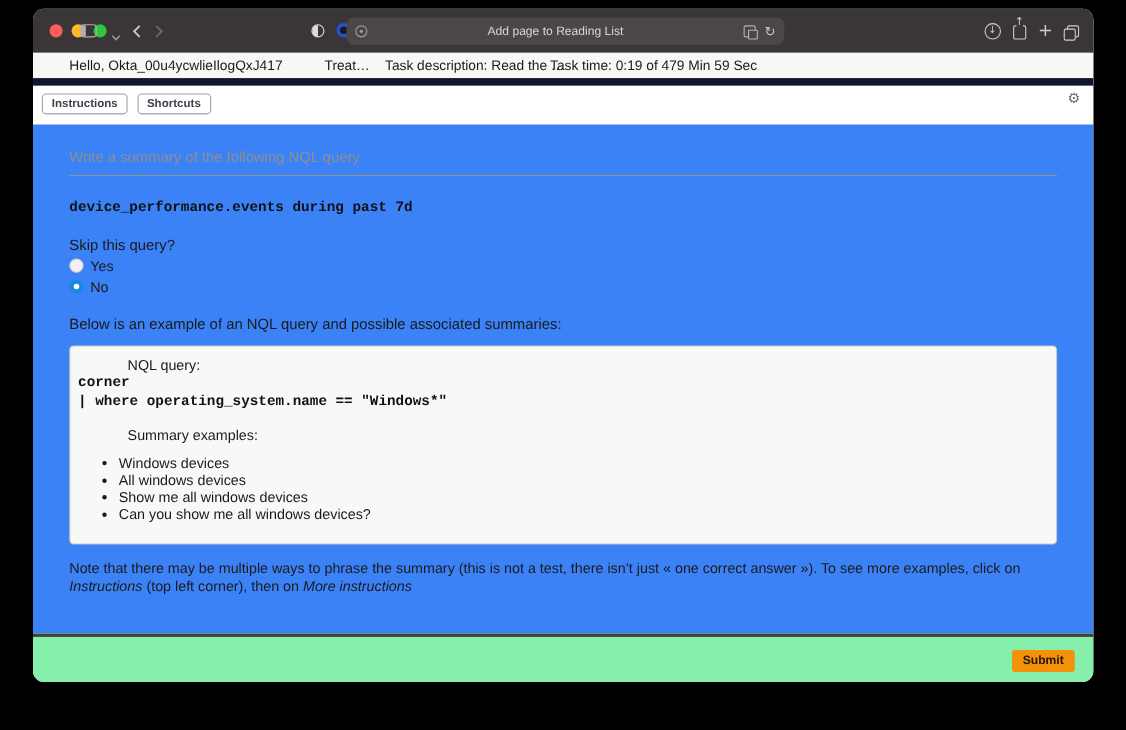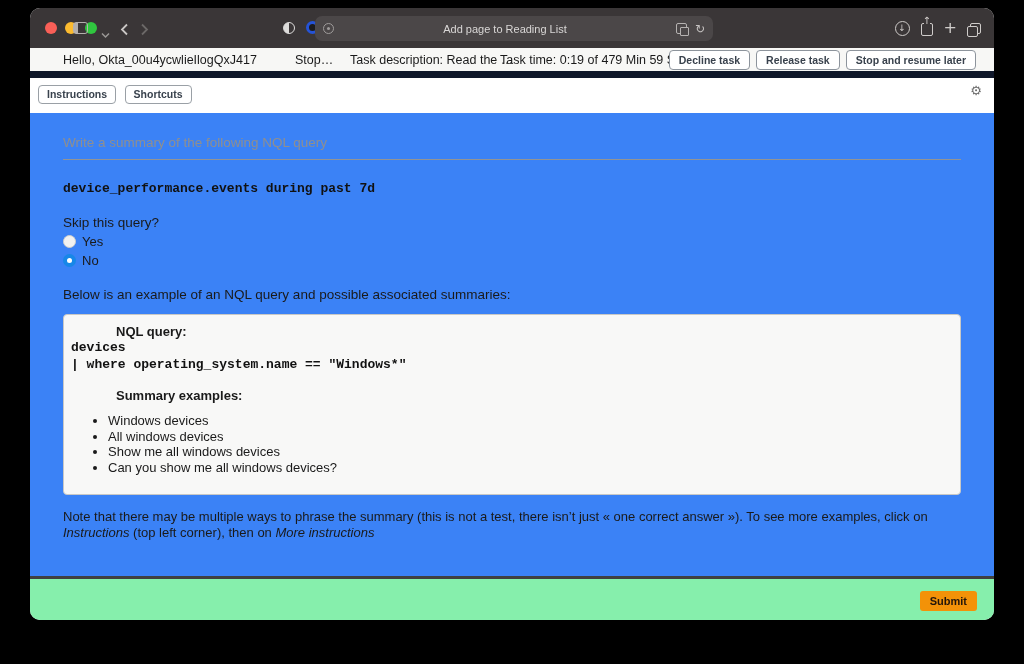--- a/index.html
+++ b/index.html
@@ -85,21 +85,21 @@
   .radio-row { display:flex; align-items:center; margin-top:4px; font-size:13px; }
   .radio { width:13px; height:13px; border-radius:50%; margin-right:6px; flex:0 0 auto;
            position:relative; cursor:pointer; }
   .radio.sel { background:#1787e8; }
   .radio.sel::after { content:""; position:absolute; left:4px; top:4px; width:5px; height:5px;
                       border-radius:50%; background:#fff; }
   .radio.unsel { background:#f2f2f1; border:1px solid #cfcfcd; }
   .example-intro { margin-top:19px; font-size:13.5px; }
   .example-box { margin-top:12px; border:1px solid #c8c8c6; border-radius:4px; background:#f8f8f7;
                  padding:9px 10px 19px 7px; }
-  .box-label { font-size:13px; font-weight:bold;padding-left:45px; }
+  .box-label { font-size:13px; font-weight:normal;padding-left:45px; }
   .box-mono-line { margin-top:1px; line-height:16px; }
   .box-label.second { margin-top:15px; }
   .example-box ul { margin-top:10px; padding-left:37px; }
   .example-box li { font-size:13px; line-height:15.5px; }
   .note { margin-top:14px; font-size:13px; line-height:16px; color:#1a1a1a; }
 
   
   .submit-row { position:relative; height:44px; background:#86efac; border-top:3px solid #404040; flex:0 0 auto; }
   .submit-btn { position:absolute; right:17px; top:12px; height:20px; padding:0 10px;
                 background:#f39208; border:none; border-radius:3px; font-size:11px; font-weight:bold;
@@ -152,28 +152,23 @@
       <span class="share-ic">
           <span class="arr">↑</span>
         </span>
       <span class="plus-ic">+</span>
       <span class="tabs-ic"></span>
     </div>
   </div>
 
   <div class="header">
     <span class="hd hd-greet">Hello, Okta_00u4ycwlieIlogQxJ417</span>
-    <span class="hd hd-custo">Stop…</span>
+    <span class="hd hd-custo">Treat…</span>
     <span class="hd hd-desc">Task description: Read the …</span>
     <span class="hd hd-time">Task time: 0:19 of 479 Min 59 Sec</span>
-    <div class="hd-btns">
-      <button class="hbtn">Decline task</button>
-      <button class="hbtn">Release task</button>
-      <button class="hbtn">Stop and resume later</button>
-    </div>
   </div>
 
   <div class="toolbar">
     <button class="tbtn first">Instructions</button>
     <button class="tbtn">Shortcuts</button>
     <span class="gear">⚙</span>
   </div>
 
   <div class="main">
     <input class="summary-input" type="text" placeholder="Write a summary of the following NQL query" style="">
@@ -187,21 +182,21 @@
     </div>
     <div class="radio-row">
       <span class="radio sel"></span>
       <span>No</span>
     </div>
 
     <div class="example-intro">Below is an example of an NQL query and possible associated summaries:</div>
 
     <div class="example-box">
       <div class="box-label">NQL query:</div>
-      <div class="mono box-mono-line">devices</div>
+      <div class="mono box-mono-line">corner</div>
       <div class="mono box-mono-line">| where operating_system.name == "Windows*"</div>
       <div class="box-label second">Summary examples:</div>
       <ul>
         <li>Windows devices</li>
         <li>All windows devices</li>
         <li>Show me all windows devices</li>
         <li>Can you show me all windows devices?</li>
       </ul>
     </div>
 

